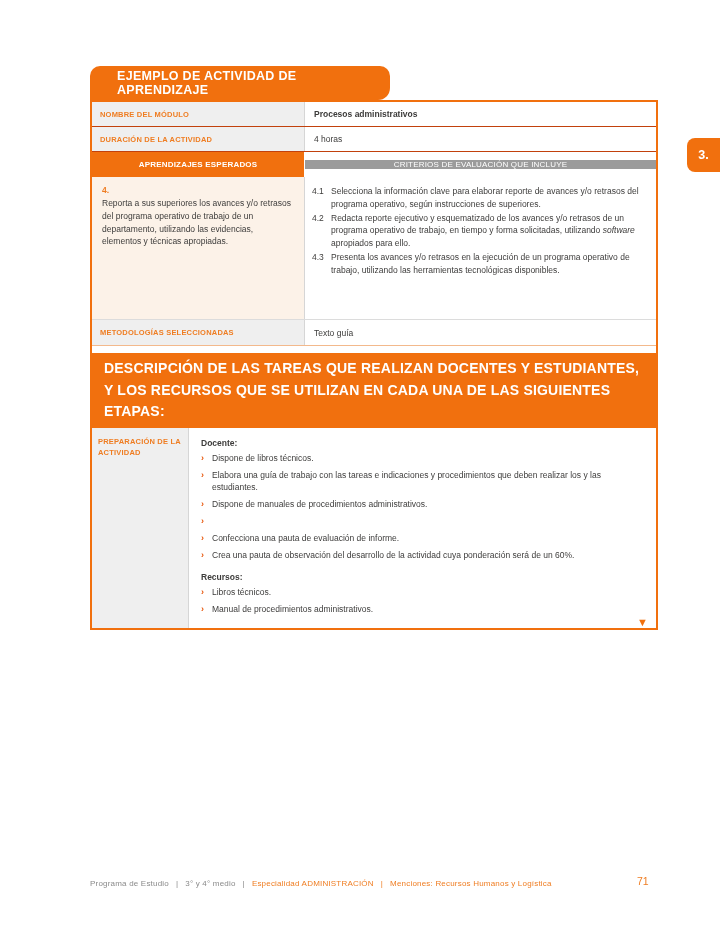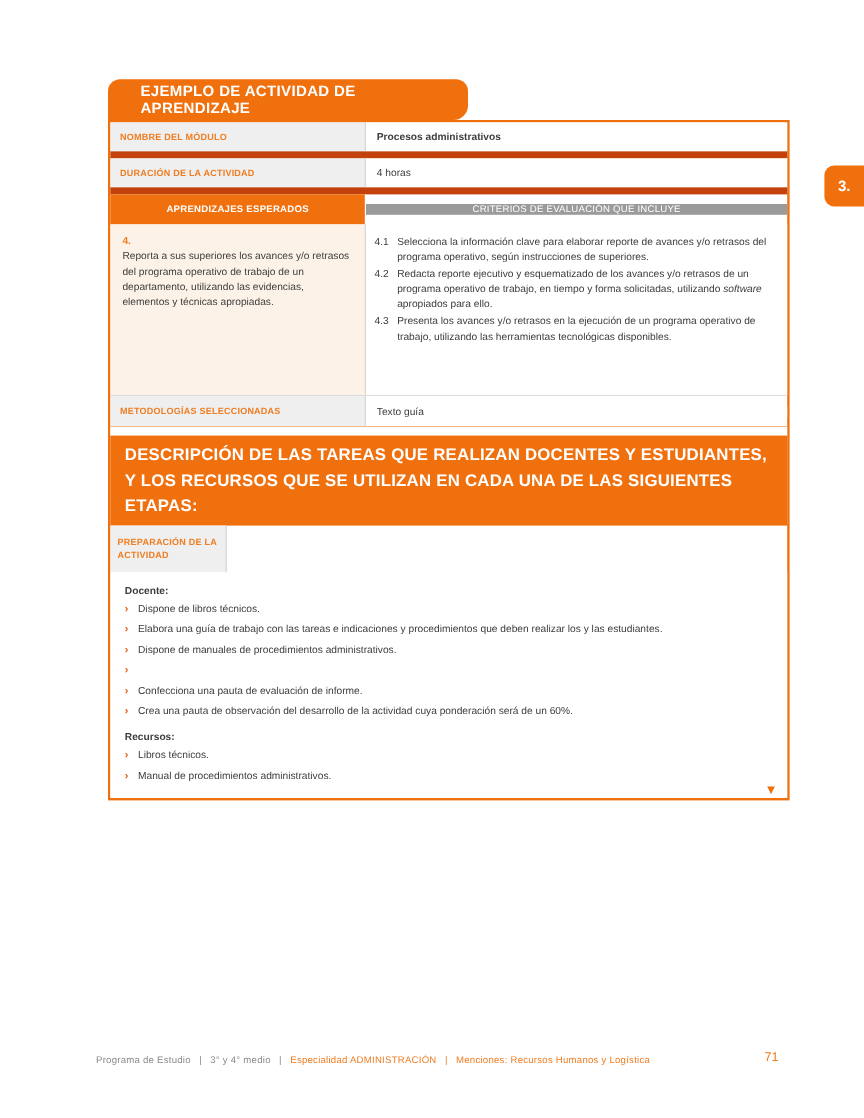--- a/index.html
+++ b/index.html
@@ -31,21 +31,21 @@
     position:absolute;right:0;top:138px;width:33px;height:34px;
     background:var(--orange);border-radius:8px 0 0 8px;
     display:flex;align-items:center;justify-content:center;
     color:#fff;font-weight:bold;font-size:12.5px;
   }
   
   .frame{
     position:absolute;left:90px;top:100px;width:568px;
     border:2px solid var(--orange);background:#fff;
   }
-  .info-row{display:flex;align-items:stretch;border-bottom:6px solid #c2410c;}
+  .info-row{display:flex;align-items:stretch;border-bottom:1px solid #c2410c;}
   .info-label{
     width:213px;min-height:24px;background:var(--light-gray);
     color:var(--orange-text);font-weight:bold;font-size:7.5px;letter-spacing:.2px;
     display:flex;align-items:center;padding:0 8px;border-right:1px solid var(--border-gray);
   }
   .info-value{
     flex:1;background:#fff;font-size:8.5px;display:flex;align-items:center;padding:0 9px;
   }
   .info-value.bold{font-weight:bold;}
   .band{display:flex;align-items:center;}
@@ -72,38 +72,38 @@
   .method-row{
     display:flex;align-items:center;border-top:1px solid #dcdcdc;
     border-bottom:1px solid #f3b98c;
   }
   .method-row .info-label{min-height:25px;}
   .white-gap{height:7px;background:#fff;}
   .banner{
     background:var(--orange);color:#fff;font-weight:bold;font-size:14px;
     line-height:1.55;padding:5px 12px;letter-spacing:.2px;
   }
-  .prep-row{display:flex;align-items:stretch;min-height:196px;flex-direction:column;}
+  .prep-row{display:flex;align-items:stretch;min-height:196px;}
   .prep-label{
     width:97px;background:var(--light-gray);color:var(--orange-text);
     font-weight:bold;font-size:7.5px;line-height:1.5;letter-spacing:.2px;
     padding:8px 6px;border-right:1px solid var(--border-gray);
   }
   .prep-content{flex:1;background:#fff;padding:8px 12px;font-size:8.5px;}
   .group-heading{font-weight:bold;margin:2px 0 4px;}
   .group-heading.second{margin-top:10px;}
   .bullet{display:flex;margin:0 0 4px;line-height:1.45;}
   .chev{color:var(--bullet-orange);font-weight:bold;width:11px;flex-shrink:0;font-size:9px;}
   .more-triangle{
     position:absolute;right:8px;bottom:0;color:var(--orange);
     font-size:11px;line-height:1;
   }
   
   .footer{
-    position:absolute;left:80px;top:879px;display:flex;align-items:flex-start;
+    position:absolute;left:90px;top:879px;display:flex;align-items:flex-start;
     gap:7px;font-size:8px;letter-spacing:.2px;white-space:nowrap;
   }
   .f-gray{color:var(--footer-gray);}
   .f-orange{color:var(--orange-text);}
   .page-num{
     position:absolute;left:637px;top:875px;font-size:10.5px;color:var(--orange-text);
   }
 </style>
 </head>
 <body>

